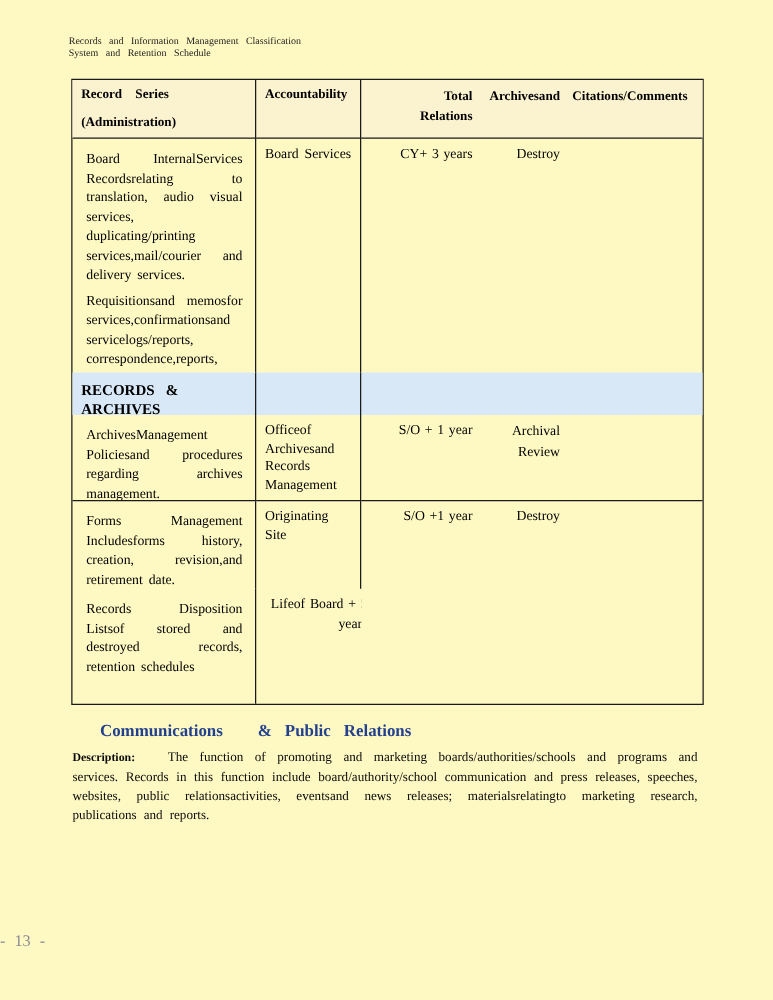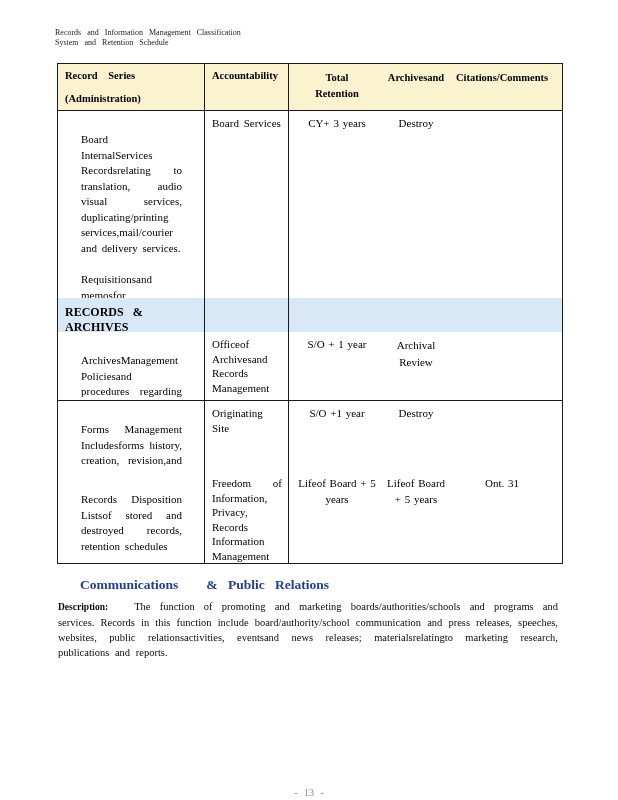--- a/index.html
+++ b/index.html
@@ -1,18 +1,18 @@
 <!DOCTYPE html>
 <html style="--header-row-bg: #FBF2D0; --section-row-bg: #D9E8F7; --heading-color: #23408F; --border-color: #1a1a1a; --page-number-color: #8a8a92;"><head>
 <meta charset="utf-8">
 <style>
   html,body { margin:0; padding:0; background:#e8e8e8; }
   .page {
     position:relative; width:618px; height:800px; margin:0 auto;
-    background:#ffffff; overflow:hidden;
+    background:#fef9c3; overflow:hidden;
     font-family:"Liberation Serif","DejaVu Serif",serif; color:#000;
   }
 
   
   .doc-header {
     position:absolute; left:55px; top:28px; width:195px;
     font-size:8px; line-height:10px; color:#1c1c1c; word-spacing:4px;
   }
 
   
@@ -35,46 +35,46 @@
   .row-head .sub2 { margin-top:12px; }
 
   .row-board   { height:187px; }
   .row-section { height:34px; background:var(--section-row-bg,#D9E8F7); font-weight:bold; font-size:12px; }
   .row-section .cell { padding-top:7px; line-height:15px; word-spacing:6px; }
   .row-archives { height:69px; }
   .row-forms    { height:70px; }
   .row-disp     { height:92px; }
 
   .series { text-align:justify; text-align-last:left; word-spacing:2px; line-height:15.5px; }
-  .series p { margin:16px; }
+  .series p { margin:4px; }
   .series p + p { margin-top:5px; }
 
   .acct { text-align:justify; text-align-last:left; word-spacing:2px; line-height:14.5px; }
 
   .subgrid { display:grid; grid-template-columns:88px 70px auto; }
-  .subgrid > div { padding-right:6px; line-height:15.5px; text-align:center; word-spacing:1px; }
+  .subgrid > div { padding-right:6px; line-height:15.5px; text-align:right; word-spacing:1px; }
 
   
   .comm-heading {
     position:absolute; left:52px; top:577px;
     font-size:13.5px; font-weight:bold; color:var(--heading-color,#23408F);margin-left:28px;
   }
   .comm-heading .part2 { margin-left:28px; word-spacing:7px; }
 
   .description {
     position:absolute; left:58px; top:599px; width:500px;
     font-size:10.5px; line-height:15px; text-align:justify; text-align-last:left;
     word-spacing:3px; color:#0a0a0a;
   }
   .description .desc-label { font-weight:bold; font-size:9.5px; }
   .description .desc-gap { display:inline-block; width:26px; }
 
   .page-number {
-    position:absolute; left:0; top:745px; width:618px; text-align:center;
-    font-size:10px; color:var(--page-number-color,#8a8a92); word-spacing:4px;margin-top:42px;
+    position:absolute; left:0; top:745px; width:618px; text-align:left;
+    font-size:13px; color:var(--page-number-color,#8a8a92); word-spacing:4px;
   }
 </style>
 </head>
 <body>
 
 <div class="page">
 
   <div class="doc-header">
     <div>Records and Information Management Classification</div>
     <div>System and Retention Schedule</div>
@@ -85,21 +85,21 @@
     <div class="trow row-head hline">
       <div class="cell">
         <div>Record Series</div>
         <div class="sub2">(Administration)</div>
       </div>
       <div class="cell">Accountability</div>
       <div class="cell">
         <div class="subgrid">
           <div>
             <div>Total</div>
-            <div>Retention</div>
+            <div>Relations</div>
           </div>
           <div>Archivesand</div>
           <div>Citations/Comments</div>
         </div>
       </div>
     </div>
 
     <div class="trow row-board">
       <div class="cell series">
         <p><span>Board InternalServices</span> <span>Recordsrelating to translation, audio visual services, duplicating/printing services,mail/courier and delivery services.</span></p>
@@ -146,21 +146,20 @@
           <div>Destroy</div>
           <div></div>
         </div>
       </div>
     </div>
 
     <div class="trow row-disp">
       <div class="cell series">
         <p><span>Records Disposition</span> <span>Listsof stored and destroyed records, retention schedules</span></p>
       </div>
-      <div class="cell acct">Freedom of Information, Privacy, Records Information Management</div>
       <div class="cell">
         <div class="subgrid">
           <div>Lifeof Board + 5 years</div>
           <div>Lifeof Board + 5 years</div>
           <div>Ont. 31</div>
         </div>
       </div>
     </div>
 
   </div>

